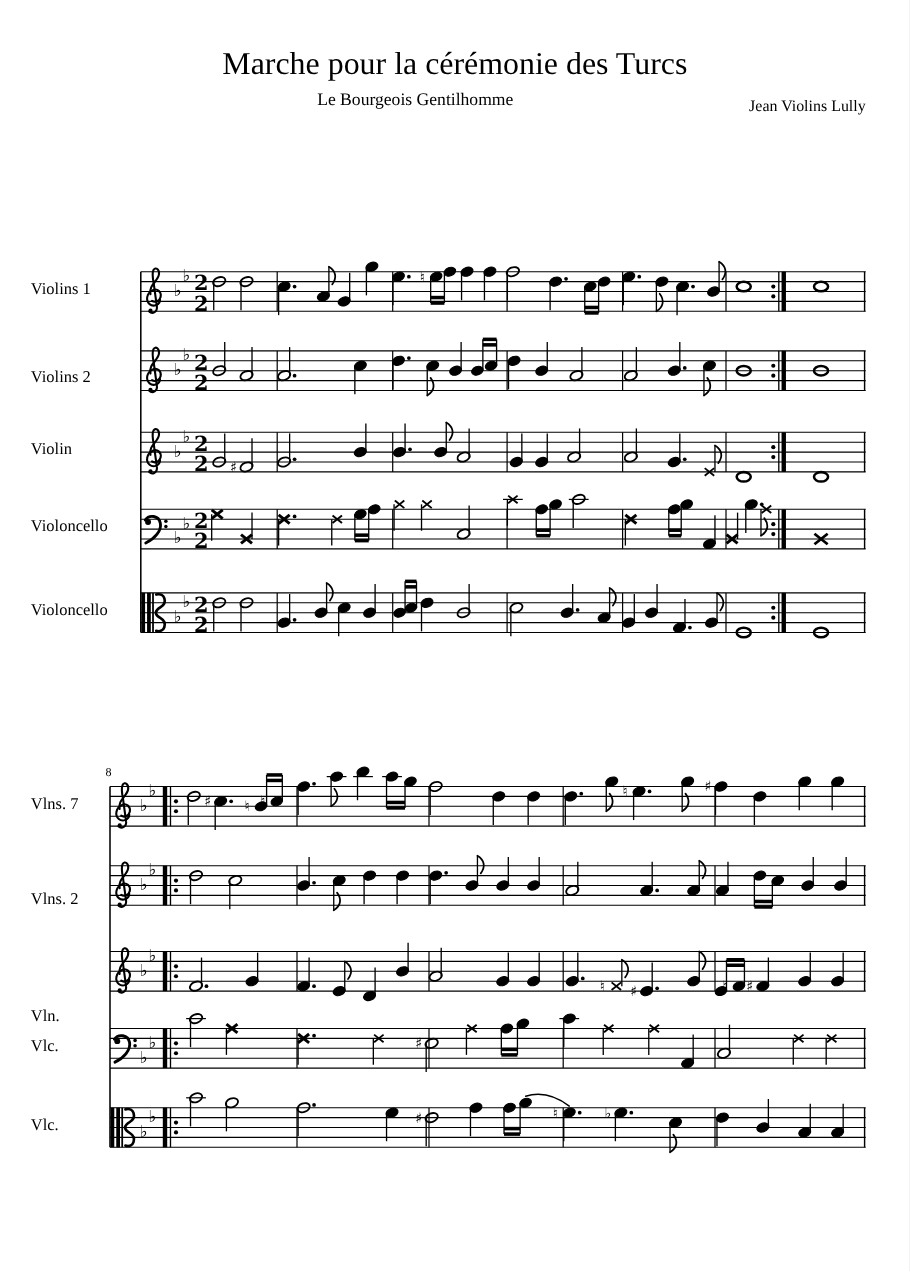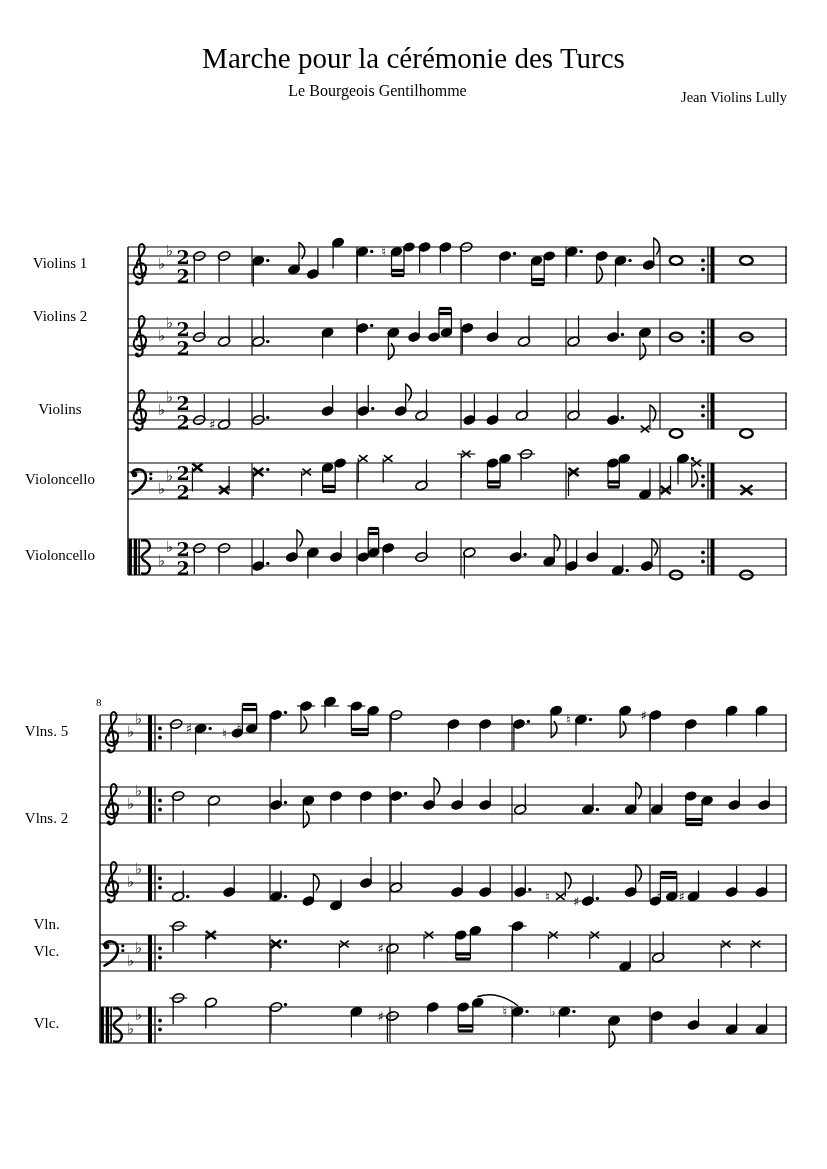--- a/index.html
+++ b/index.html
@@ -1,21 +1,21 @@
 <!DOCTYPE html>
 <html><head>
 <meta charset="utf-8">
 <style>
   html,body{margin:0;padding:0;background:#e8e8e8;}
   .page{position:relative;width:827px;height:1169px;background:#ffffff;overflow:hidden;
         font-family:"Liberation Serif", serif;color:#000;}
   .title{position:absolute;left:0;top:42px;width:827px;text-align:center;font-size:29px;}
   .subtitle{position:absolute;left:0;top:82px;width:755px;text-align:center;font-size:16px;}
   .composer{position:absolute;right:40px;top:89px;font-size:14.5px;}
-  .inst-label{position:absolute;font-size:15px;text-align:center;white-space:nowrap;}
+  .inst-label{position:absolute;font-size:15px;text-align:left;white-space:nowrap;padding-left:28px;}
   .lab1{left:0;width:120px;}
   .lab2{left:0;width:93px;}
   .measure-num{position:absolute;left:96px;top:696px;font-size:11px;}
   #score-svg{position:absolute;left:0;top:0;}
 </style>
 </head>
 <body>
 
 <div class="page">
   <svg id="score-svg" width="827" height="1169" viewBox="0 0 827 1169">
@@ -711,22 +711,22 @@
       <line x1="766.52" y1="1029.5" x2="766.52" y2="1003.5" stroke="#000000" stroke-width="1.2"></line>
       <path d="M 477.84000000000003 996.5 Q 497.68 990.5 517.52 1005.5" stroke="#000000" stroke-width="1.4" fill="none" stroke-linecap="round"></path>
     </svg>
 
   <div class="title">Marche pour la cérémonie des Turcs</div>
   <div class="subtitle">Le Bourgeois Gentilhomme</div>
   <div class="composer">Jean Violins Lully</div>
   <div class="measure-num">8</div>
 
   <div class="inst-label lab1" style="top:255px">Violins 1</div>
-  <div class="inst-label lab1" style="top:308px">Violins 2</div>
-  <div class="inst-label lab1" style="top:401px">Violins</div>
+  <div class="inst-label lab1" style="top:335px">Violins 2</div>
+  <div class="inst-label lab1" style="top:401px">Violin</div>
   <div class="inst-label lab1" style="top:471px">Violoncello</div>
   <div class="inst-label lab1" style="top:547px">Violoncello</div>
-  <div class="inst-label lab2" style="top:723px">Vlns. 5</div>
+  <div class="inst-label lab2" style="top:723px">Vlns. 7</div>
   <div class="inst-label lab2" style="top:810px">Vlns. 2</div>
   <div class="inst-label lab2" style="top:916px">Vln.</div>
   <div class="inst-label lab2" style="top:943px">Vlc.</div>
   <div class="inst-label lab2" style="top:1015px">Vlc.</div>
 </div>
 
 </body></html>

